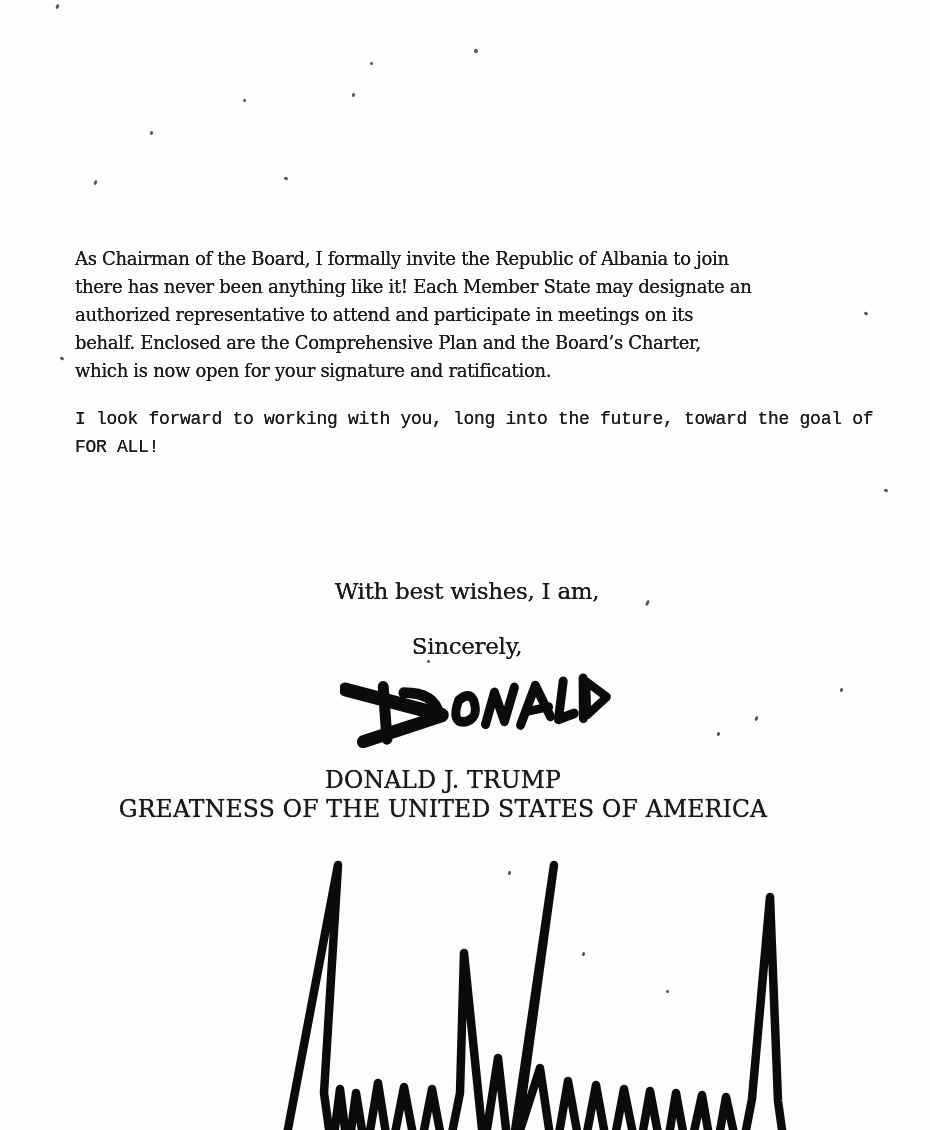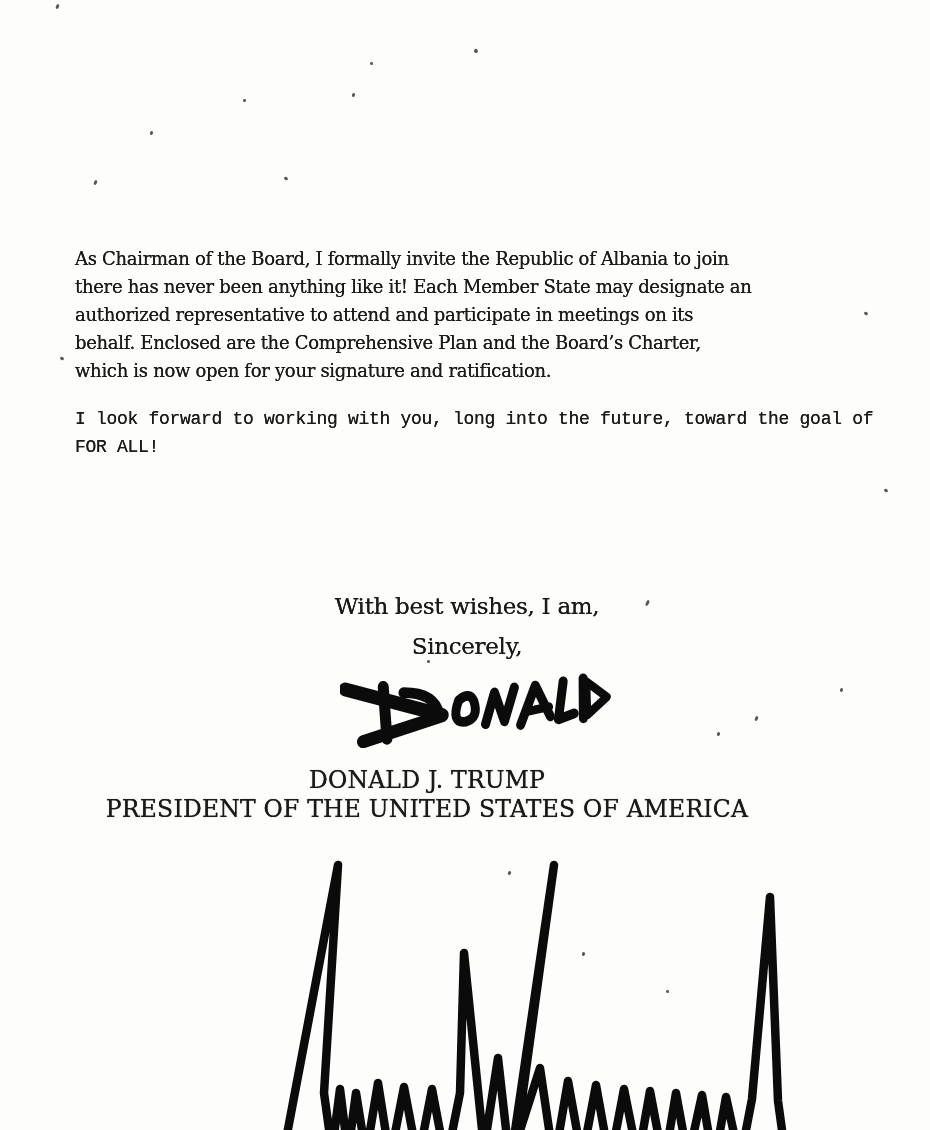--- a/index.html
+++ b/index.html
@@ -17,24 +17,24 @@
     text-shadow:0 0 0.6px currentColor;
   }
   .para{margin:0;}
   .para + .para{margin-top:20px;font-family:Liberation Mono, monospace;}
   .tline{white-space:nowrap;}
   .centered-block{
     position:absolute;left:70px;width:794px;text-align:center;
     font-size:23px;line-height:28px;letter-spacing:-0.3px;
     text-shadow:0 0 0.6px currentColor;white-space:nowrap;
   }
-  .closing{top:592px;}
+  .closing{top:577px;}
   .signoff{top:632px;}
   .name-block{
-    position:absolute;left:0;top:766px;width:854px;text-align:center;
+    position:absolute;left:16px;top:766px;width:854px;text-align:center;
     font-size:23.5px;line-height:28.5px;letter-spacing:0.2px;
     text-shadow:0 0 0.7px currentColor;
   }
   .marker-svg{position:absolute;left:340px;top:668px;width:290px;height:80px;}
   .signature-svg{position:absolute;left:278px;top:853px;width:524px;height:277px;overflow:hidden;}
   .speck{
     position:absolute;background:#3c3a38;border-radius:45% 55% 50% 50%;
     transform:rotate(25deg);opacity:0.85;
   }
 </style>
@@ -99,20 +99,20 @@
 
       <path d="M 224,15 L 218,50 L 234,45" stroke-width="9"></path>
 
       <path d="M 244,13 L 243,50" stroke-width="9"></path>
       <path d="M 247,16 L 267,31 L 247,47 Z" stroke-width="8"></path>
     </g>
   </svg>
 
   <div class="name-block">
     <div>DONALD J. TRUMP</div>
-    <div>PRESIDENT OF THE UNITED STATES OF AMERICA</div>
+    <div>GREATNESS OF THE UNITED STATES OF AMERICA</div>
   </div>
 
   <svg class="signature-svg" viewBox="0 0 524 277" preserveAspectRatio="none" role="img" aria-hidden="false">
     <polyline points="-4,350 60,12 46,240 54,298 62,236 70,300 78,240 88,302 100,230 112,306 126,234 140,308 154,236 168,310 182,240 186,100 206,296 220,205 232,312 276,12 238,290 262,215 276,310 290,228 304,306 318,232 332,310 346,236 360,306 372,238 386,312 398,240 410,306 424,242 436,312 448,244 462,308 474,246 492,44 500,248 512,335" fill="none" stroke="#0b0b0b" stroke-width="8.5" stroke-linecap="round" stroke-linejoin="round"></polyline>
   </svg>
 
 </div>
 
 </body></html>

